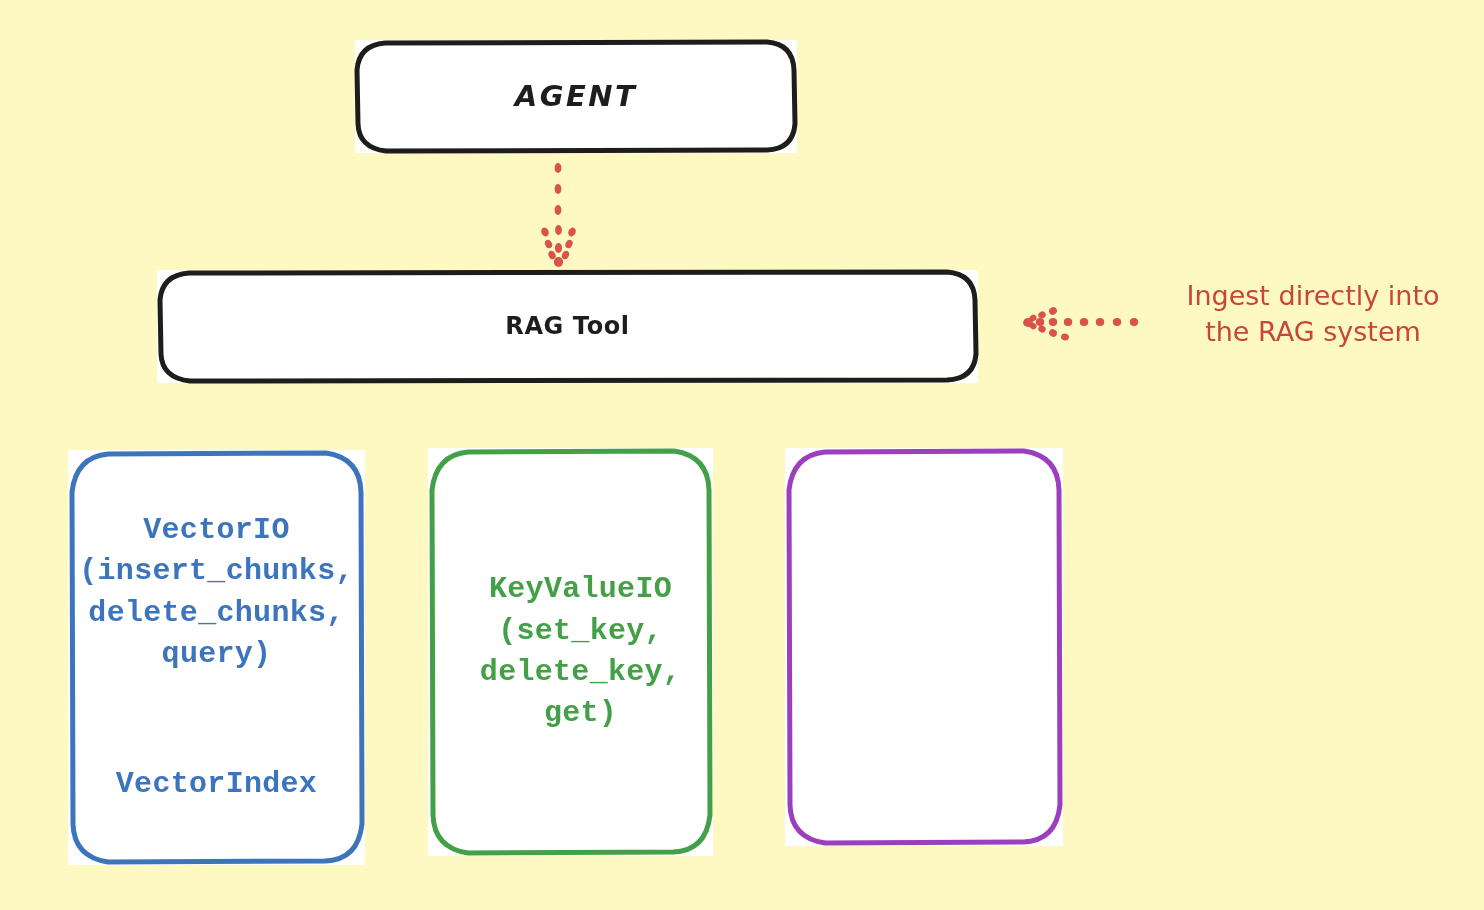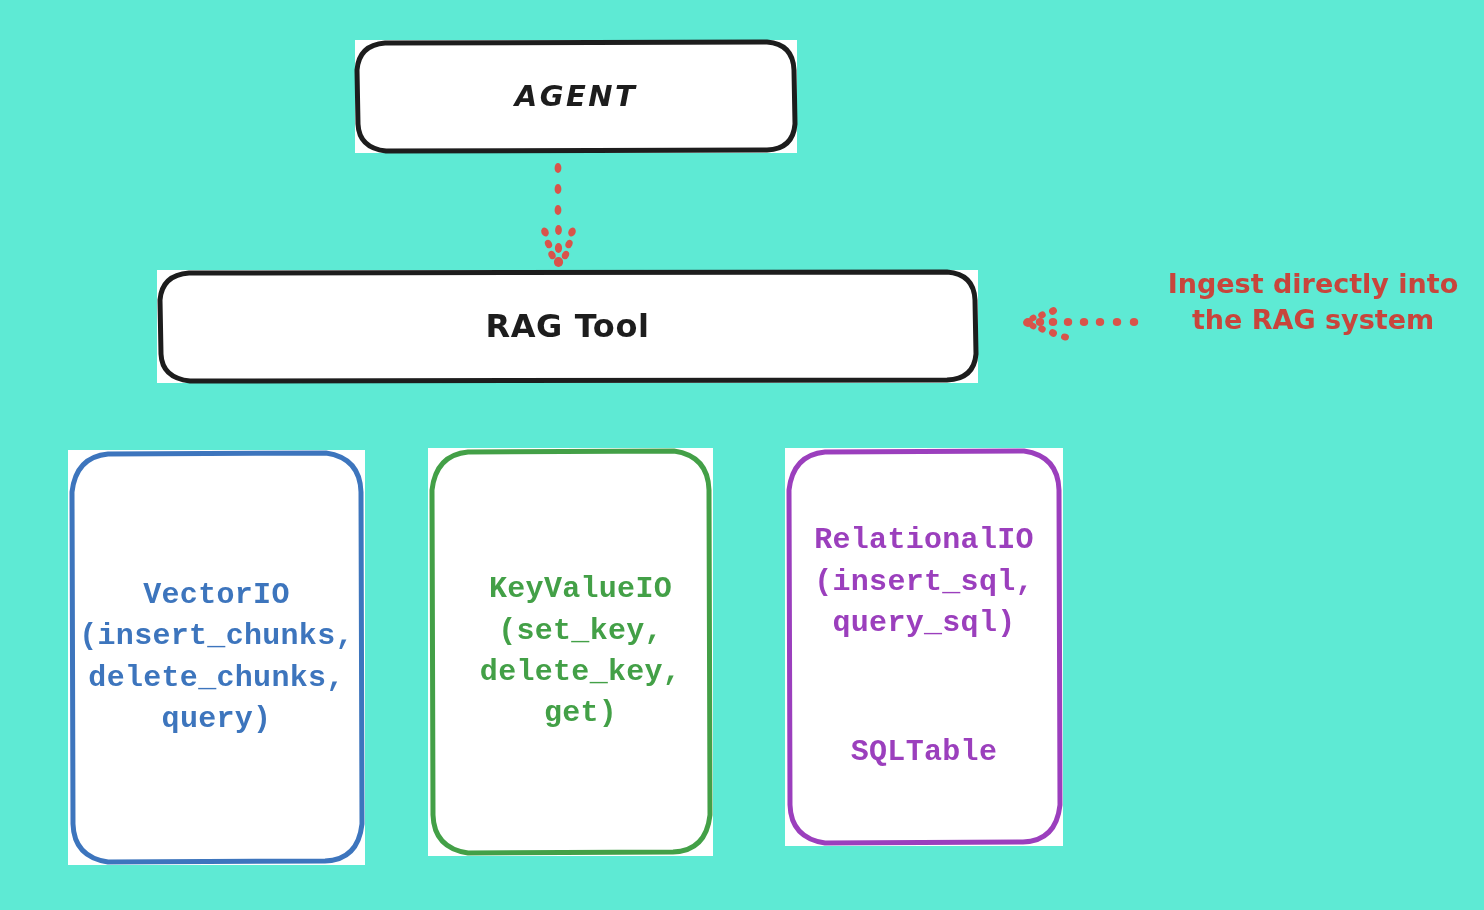--- a/index.html
+++ b/index.html
@@ -8,21 +8,21 @@
     padding: 0;
     background: #ffffff;
   }
   body {
     font-family: "DejaVu Sans", sans-serif;
   }
   #canvas {
     position: relative;
     width: 1484px;
     height: 910px;
-    background: #5eead4;
+    background: #fef9c3;
     overflow: hidden;
   }
 
   
   .node {
     position: absolute;
     box-sizing: border-box;
     display: flex;
     align-items: center;
     justify-content: center;
@@ -63,21 +63,21 @@
 
   #rag-tool-box {
     left: 157px;
     top: 270px;
     width: 821px;
     height: 113px;
   }
   #rag-tool-box .label {
     font-family: "DejaVu Sans", sans-serif;
     font-weight: 600;
-    font-size: 32px;
+    font-size: 24px;
     letter-spacing: 0.6px;
     color: #1d1d1d;
   }
 
   
   #vector-box {
     left: 68px;
     top: 450px;
     width: 297px;
     height: 415px;
@@ -125,24 +125,24 @@
   #ingest-arrow {
     left: 1022px;
     top: 300px;
     width: 118px;
     height: 44px;
   }
 
   #ingest-note {
     position: absolute;
     left: 1148px;
-    top: 266px;
+    top: 278px;
     width: 330px;
     font-family: "DejaVu Sans", sans-serif;
-    font-weight: 700;
+    font-weight: 400;
     font-size: 27px;
     line-height: 1.34;
     color: #c8453c;
     text-align: center;
     white-space: pre-line;
   }
 </style>
 </head>
 <body>
 
@@ -204,39 +204,34 @@
 
   <div class="node provider" id="vector-box">
     <svg class="frame" viewBox="0 0 297 415" preserveAspectRatio="none">
       <path d="M40 4 L258 3 Q292 8 293 42 L294 374 Q290 410 257 411 L40 412 Q6 407 5 374 L4 42 Q8 7 40 4 Z" fill="#ffffff" stroke="#3d75bd" stroke-width="5" stroke-linecap="round" stroke-linejoin="round"></path>
     </svg>
     <div class="label">
       <span class="api-lines">VectorIO
 (insert_chunks,
 delete_chunks,
 query)</span>
+      <span class="index-line">VectorIndex</span>
     </div>
   </div>
 
   <div class="node provider" id="keyvalue-box">
     <svg class="frame" viewBox="0 0 285 408" preserveAspectRatio="none">
       <path d="M40 4 L246 3 Q280 8 281 42 L282 367 Q278 403 245 404 L40 405 Q6 400 5 367 L4 42 Q8 7 40 4 Z" fill="#ffffff" stroke="#43a047" stroke-width="5" stroke-linecap="round" stroke-linejoin="round"></path>
     </svg>
     <div class="label">
       <span class="api-lines">KeyValueIO
 (set_key,
 delete_key, get)</span>
     </div>
   </div>
 
   <div class="node provider" id="relational-box">
     <svg class="frame" viewBox="0 0 278 398" preserveAspectRatio="none">
       <path d="M40 4 L239 3 Q273 8 274 42 L275 357 Q271 393 238 394 L40 395 Q6 390 5 357 L4 42 Q8 7 40 4 Z" fill="#ffffff" stroke="#9b3fbd" stroke-width="5" stroke-linecap="round" stroke-linejoin="round"></path>
     </svg>
-    <div class="label">
-      <span class="api-lines">RelationalIO
-(insert_sql,
-query_sql)</span>
-      <span class="index-line">SQLTable</span>
-    </div>
   </div>
 
 </div>
 
 </body></html>

